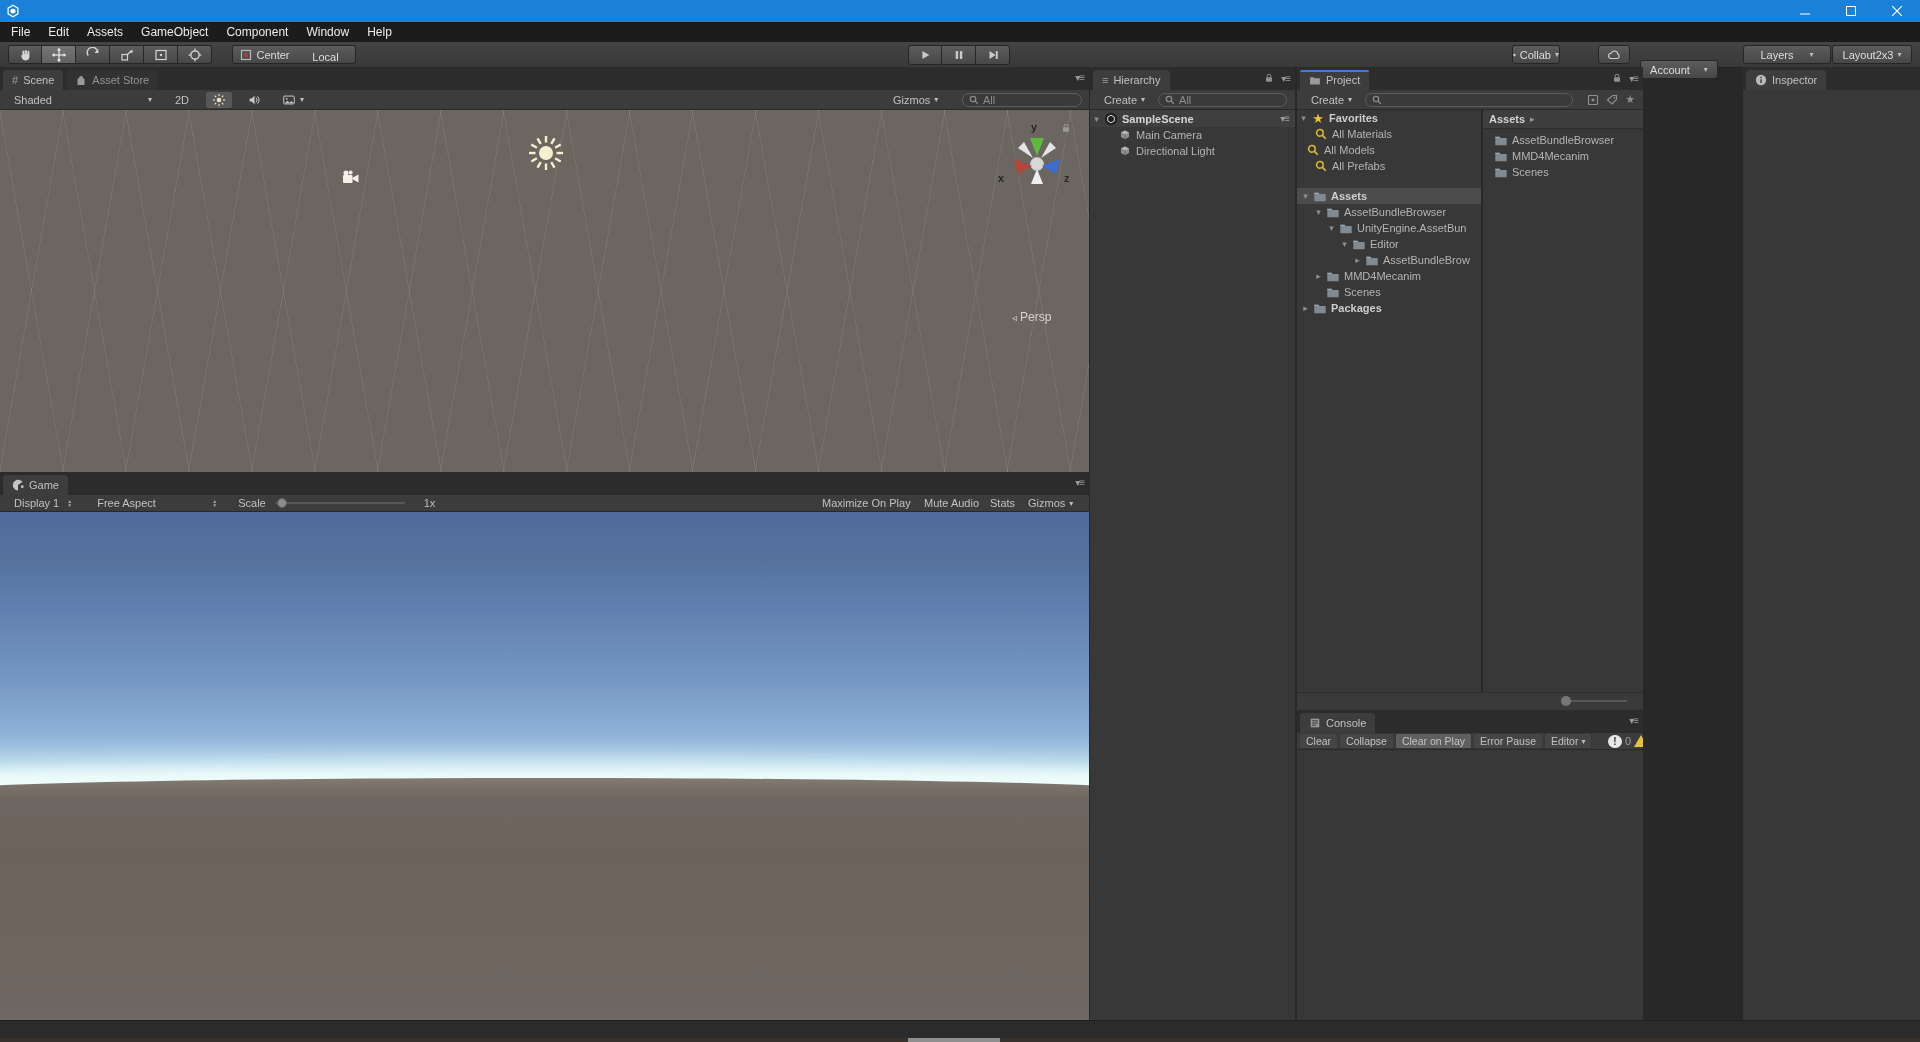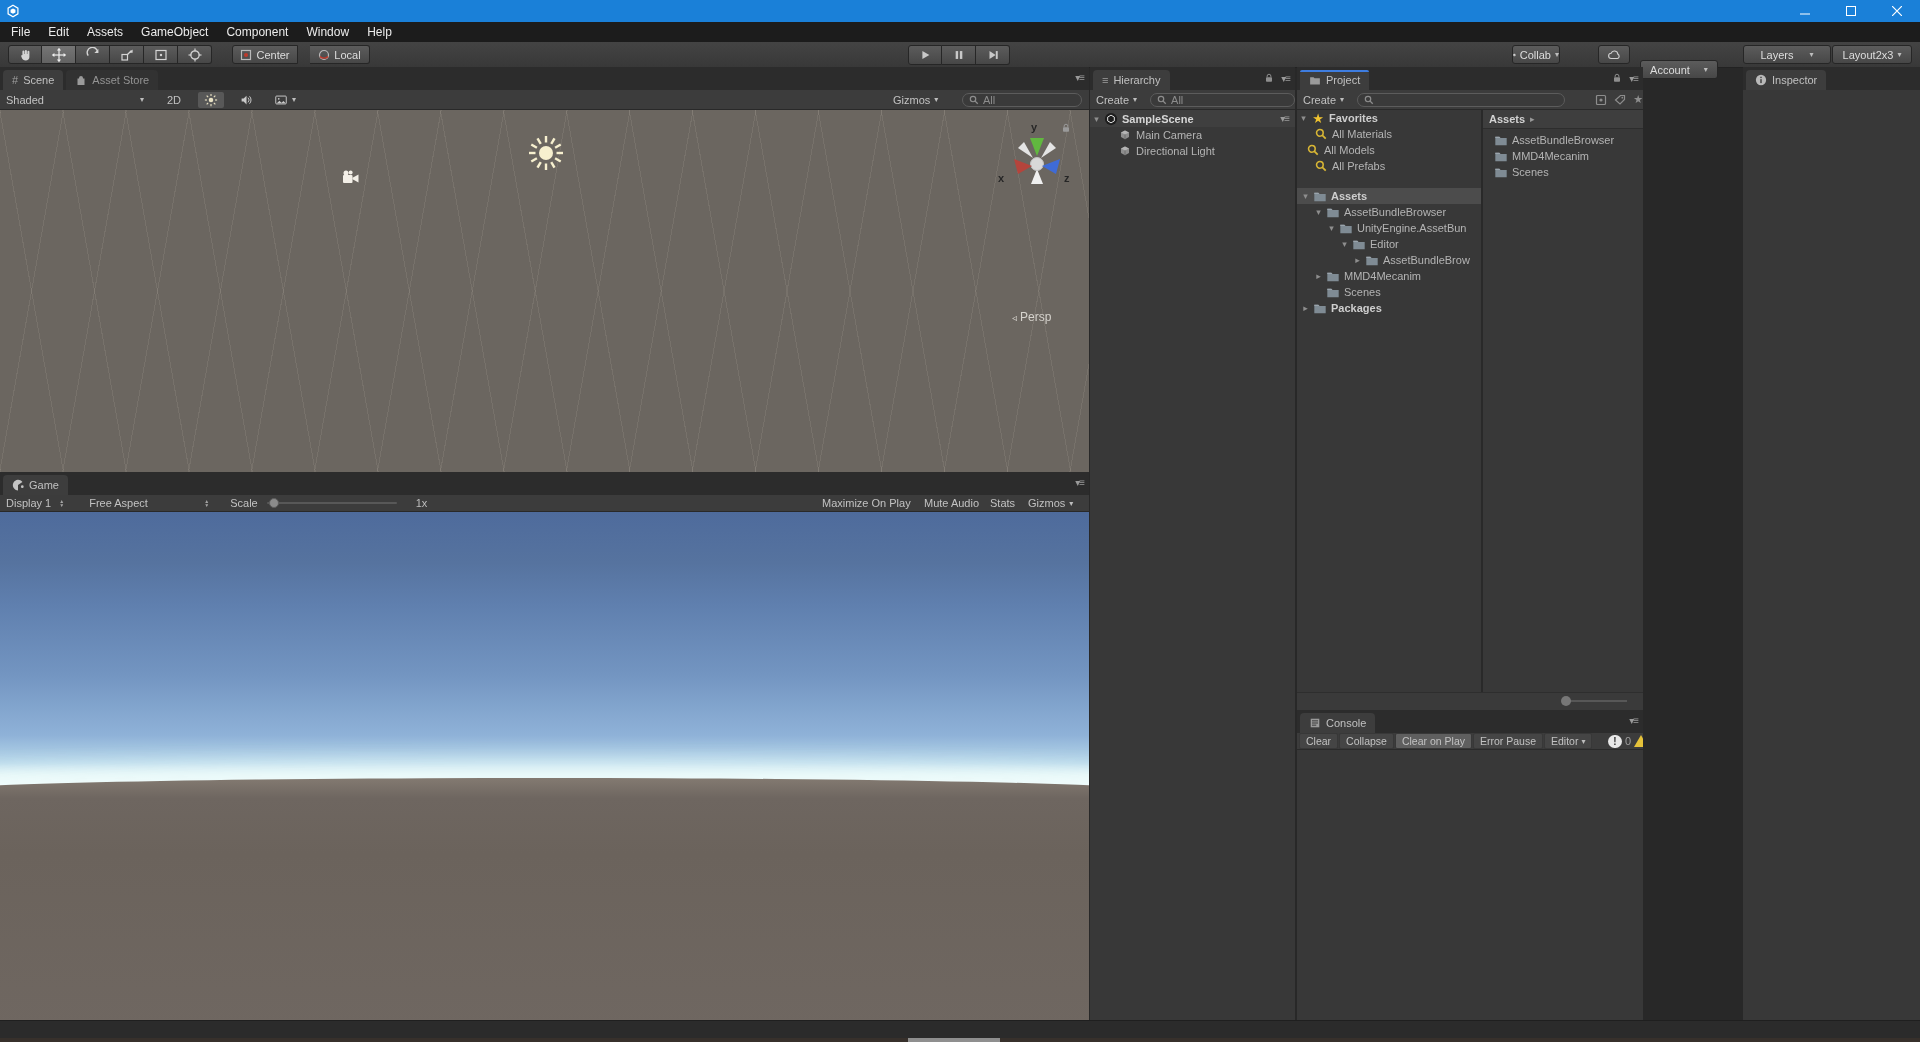--- a/index.html
+++ b/index.html
@@ -29,21 +29,21 @@
   .ic12{width:12px;height:12px;display:block;}
   
   .panel{position:absolute;background:#383838;}
   .tabstrip{position:relative;height:23px;background:#2c2c2c;display:flex;align-items:flex-end;padding-left:3px;gap:3px;}
   .tab{height:20px;padding:0 9px;display:inline-flex;align-items:center;gap:5px;font-size:11px;color:#c0c0c0;background:#3d3d3d;border-radius:4px 4px 0 0;position:relative;}
   .tab.dim{background:#323232;color:#939393;}
   .tab.focusline::before{content:"";position:absolute;top:0;left:0;right:0;height:2px;background:#3e7de0;border-radius:4px 4px 0 0;}
   .tabicon{color:#9f9f9f;font-size:11px;display:flex;}
   .pstrip-right{position:absolute;right:5px;top:5px;display:flex;gap:6px;align-items:center;color:#9a9a9a;font-size:10px;}
   .pmenu{letter-spacing:-1px;color:#9a9a9a;font-size:10px;}
-  .ptoolbar{height:20px;background:#3c3c3c;border-bottom:1px solid #292929;display:flex;align-items:center;gap:3px;padding:0 0;font-size:11px;color:#c2c2c2;position:relative;box-sizing:border-box;}
+  .ptoolbar{height:20px;background:#3c3c3c;border-bottom:1px solid #292929;display:flex;align-items:center;gap:3px;padding:0 8px;font-size:11px;color:#c2c2c2;position:relative;box-sizing:border-box;}
   .flatbtn{height:16px;padding:0 6px;display:inline-flex;align-items:center;gap:4px;border-radius:2px;color:#c2c2c2;}
   .flatbtn.on{background:#585858;}
   .searchbox{height:14px;border:1px solid #5c5c5c;background:#3a3a3a;border-radius:8px;display:inline-flex;align-items:center;gap:3px;padding:0 8px 0 5px;color:#8d8d8d;font-size:11px;box-sizing:border-box;}
   .stepper{display:inline-flex;flex-direction:column;margin-left:4px;color:#a5a5a5;}
   .stepper span{font-size:5px;line-height:4px;}
   
   .trow{height:16px;display:flex;align-items:center;font-size:11px;color:#b4b4b4;white-space:nowrap;overflow:hidden;}
   .trow .arrow{width:13px;min-width:13px;text-align:center;color:#8e8e8e;font-size:9px;}
   .trow .ticon{width:16px;min-width:16px;height:16px;display:flex;align-items:center;justify-content:center;margin-right:3px;}
   .trow .tlabel{overflow:hidden;text-overflow:clip;}
@@ -179,21 +179,21 @@
         </svg>
     </span>
 
     <span class="tbtn first" style="left:232px;width:66px;">
       <svg class="ic12" viewBox="0 0 12 12">
           <rect x="1.5" y="1.5" width="9" height="9" fill="none" stroke="#b9b9b9" stroke-width="1.2"></rect>
           <circle cx="6" cy="6" r="2" fill="#c0392b"></circle>
         </svg>
       <span>Center</span>
     </span>
-    <span class="tbtn last" style="left:310px;width:60px;">
+    <span class="tbtn last" style="left:296px;width:60px;flex-direction:column;">
       <svg class="ic12" viewBox="0 0 12 12">
           <circle cx="6" cy="6" r="4.5" fill="none" stroke="#b9b9b9" stroke-width="1.2"></circle>
           <path d="M2 7.5a4.5 3 0 008 0" fill="none" stroke="#c0392b" stroke-width="1.4"></path>
         </svg>
       <span>Local</span>
     </span>
 
     <span class="tbtn first" style="left:908px;width:34px;height:20px;">
       <svg class="ic14" viewBox="0 0 16 16">
           <path d="M5 3.5l8 4.5-8 4.5z" fill="#c8c8c8"></path>

